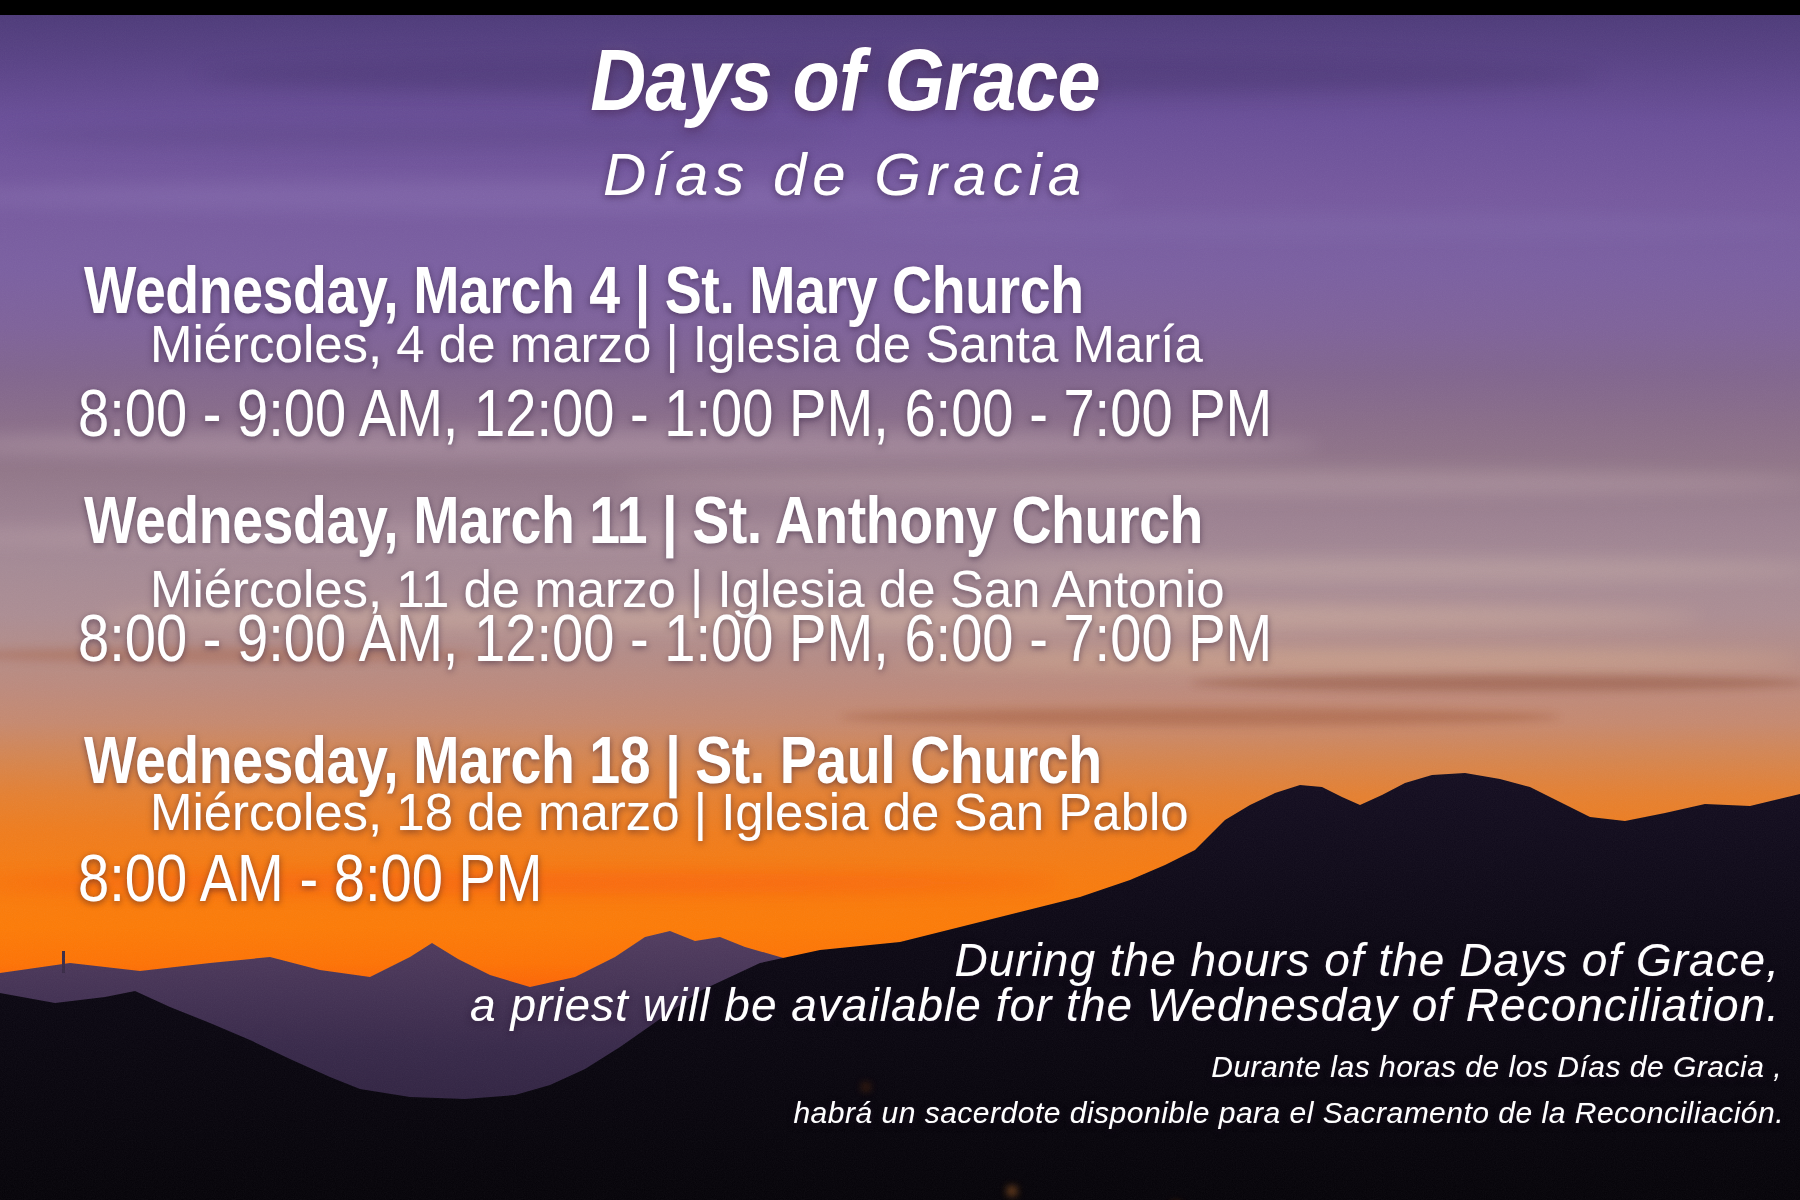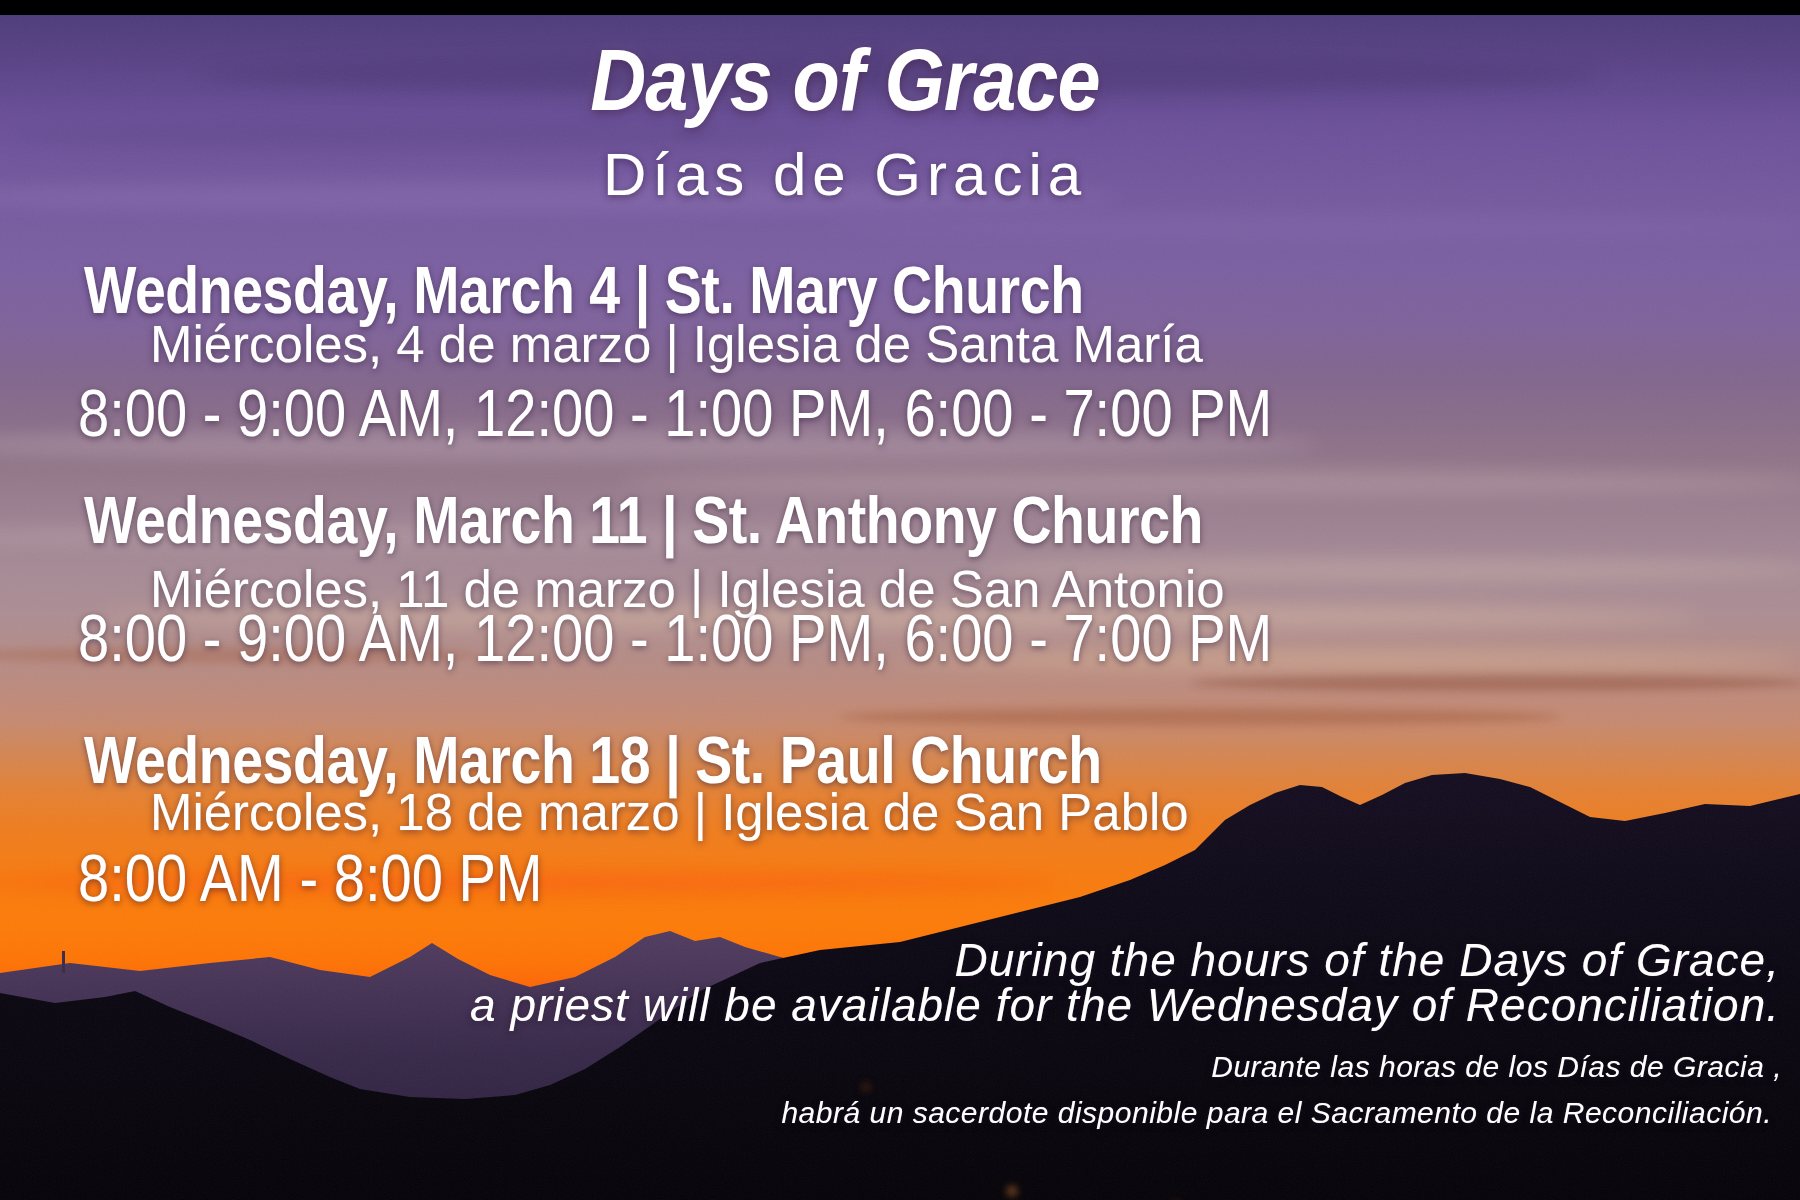--- a/index.html
+++ b/index.html
@@ -50,21 +50,21 @@
     position:absolute;white-space:nowrap;color:var(--text,#ffffff);
     line-height:1.2;z-index:5;
     text-shadow:0 2px 7px rgba(30,10,40,.5), 0 0 1px rgba(255,255,255,.35);
   }
   .title{
     font-size:88px;font-weight:700;font-style:italic;letter-spacing:-1px;
     transform:translateX(-50%) scaleX(.88);transform-origin:center top;
     text-shadow:0 3px 12px rgba(50,15,60,.6), 0 0 18px rgba(255,255,255,.15);
   }
   .subtitle{
-    font-size:60px;letter-spacing:6px;
+    font-size:60px;font-style:italic;letter-spacing:6px;
     transform:translateX(-50%);transform-origin:center top;
   }
   .headline{
     font-size:66px;font-weight:700;letter-spacing:-.5px;
     transform:scaleX(.84);transform-origin:left top;
   }
   .subline{
     font-size:52px;
     transform:scaleX(.98);transform-origin:left top;
   }
@@ -159,16 +159,16 @@
   <div>
     <div class="txt headline" style="left:84px;top:706px;">Wednesday, March 18 | St. Paul Church</div>
     <div class="txt subline" style="left:150px;top:766px;">Miércoles, 18 de marzo | Iglesia de San Pablo</div>
     <div class="txt times" style="left:78px;top:824px;">8:00 AM - 8:00 PM</div>
   </div>
 
   <div>
     <div class="txt note-en" style="right:20px;top:918px;">During the hours of the Days of Grace,</div>
     <div class="txt note-en" style="right:20px;top:963px;">a priest will be available for the Wednesday of Reconciliation.</div>
     <div class="txt note-es" style="right:18px;top:1034px;">Durante las horas de los Días de Gracia ,</div>
-    <div class="txt note-es" style="right:28px;top:1080px;text-align:right;">habrá un sacerdote disponible para el Sacramento de la Reconciliación.</div>
+    <div class="txt note-es" style="right:16px;top:1080px;text-align:right;">habrá un sacerdote disponible para el Sacramento de la Reconciliación.</div>
   </div>
 
 </div>
 
 </body></html>

